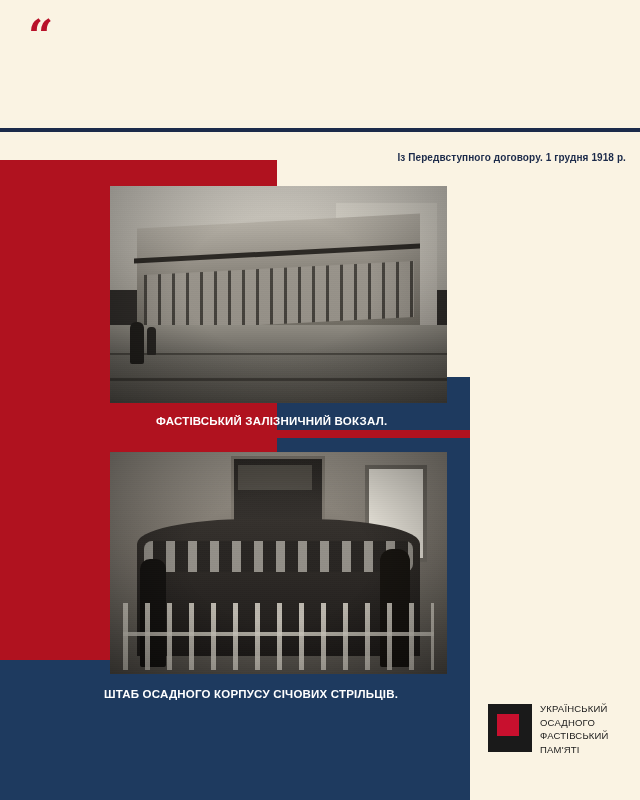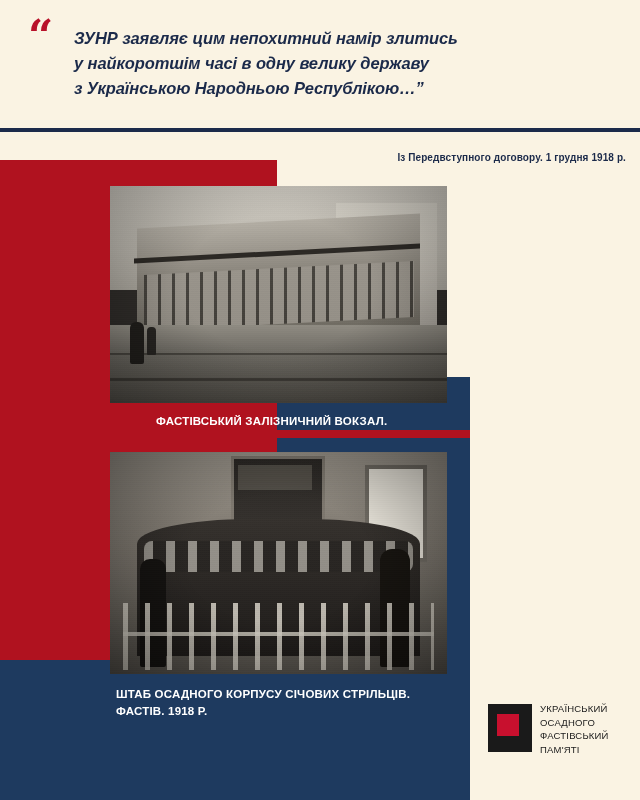--- a/index.html
+++ b/index.html
@@ -260,21 +260,21 @@
   .ph2-vignette {
     position: absolute; inset: 0;
     background: radial-gradient(ellipse at 50% 48%, rgba(0,0,0,0) 38%, rgba(0,0,0,0.45) 100%);
   }
   .ph2-grain { position:absolute; inset:0; opacity:.2;
     background: repeating-linear-gradient(0deg, rgba(255,255,255,.05) 0 1px, rgba(0,0,0,.07) 1px 2px);
   }
 
   .caption2 {
     position: absolute;
-    left: 116px;
+    left: 104px;
     top: 686px;
     color: #ffffff;
     font-size: 11.5px;
     font-weight: 700;
     letter-spacing: 0.2px;
     line-height: 17px;
   }
   .caption2 span { display: block; }
 
   
@@ -321,25 +321,20 @@
 
 <div class="block-red"></div>
 <div class="block-red-lower"></div>
 <div class="block-navy-bottomstrip"></div>
 <div class="block-navy-right"></div>
 <div class="block-cream-right"></div>
 <div class="red-rule"></div>
 
 <div class="quote-band">
   <div class="quote-mark">“</div>
-  <div class="quote-text">
-    <span>ЗУНР заявляє цим непохитний намір злитись</span>
-    <span>у найкоротшім часі в одну велику державу</span>
-    <span>з  Українською Народньою Республікою…”</span>
-  </div>
 </div>
 <div class="band-rule"></div>
 <div class="source-line">Із Передвступного договору. 1 грудня 1918 р.</div>
 
 <div class="photo1">
   <div class="ph1-sky"></div>
   <div class="ph1-bigbuilding"></div>
   <div class="ph1-building"></div>
   <div class="ph1-roofline"></div>
   <div class="ph1-colonnade"></div>
@@ -362,21 +357,20 @@
   <div class="ph2-heads"></div>
   <div class="ph2-figL"></div>
   <div class="ph2-figR"></div>
   <div class="ph2-fence"></div>
   <div class="ph2-fencebar"></div>
   <div class="ph2-grain"></div>
   <div class="ph2-vignette"></div>
 </div>
 <div class="caption2">
   <span>ШТАБ ОСАДНОГО КОРПУСУ СІЧОВИХ СТРІЛЬЦІВ.</span>
-  <span>ФАСТІВ. 1918 Р.</span>
 </div>
 
 <div class="logo">
   <div class="logo-mark"></div>
   <div class="logo-text">
     <span>УКРАЇНСЬКИЙ</span>
     <span>ОСАДНОГО</span>
     <span>ФАСТІВСЬКИЙ</span>
     <span>ПАМ'ЯТІ</span>
   </div>

